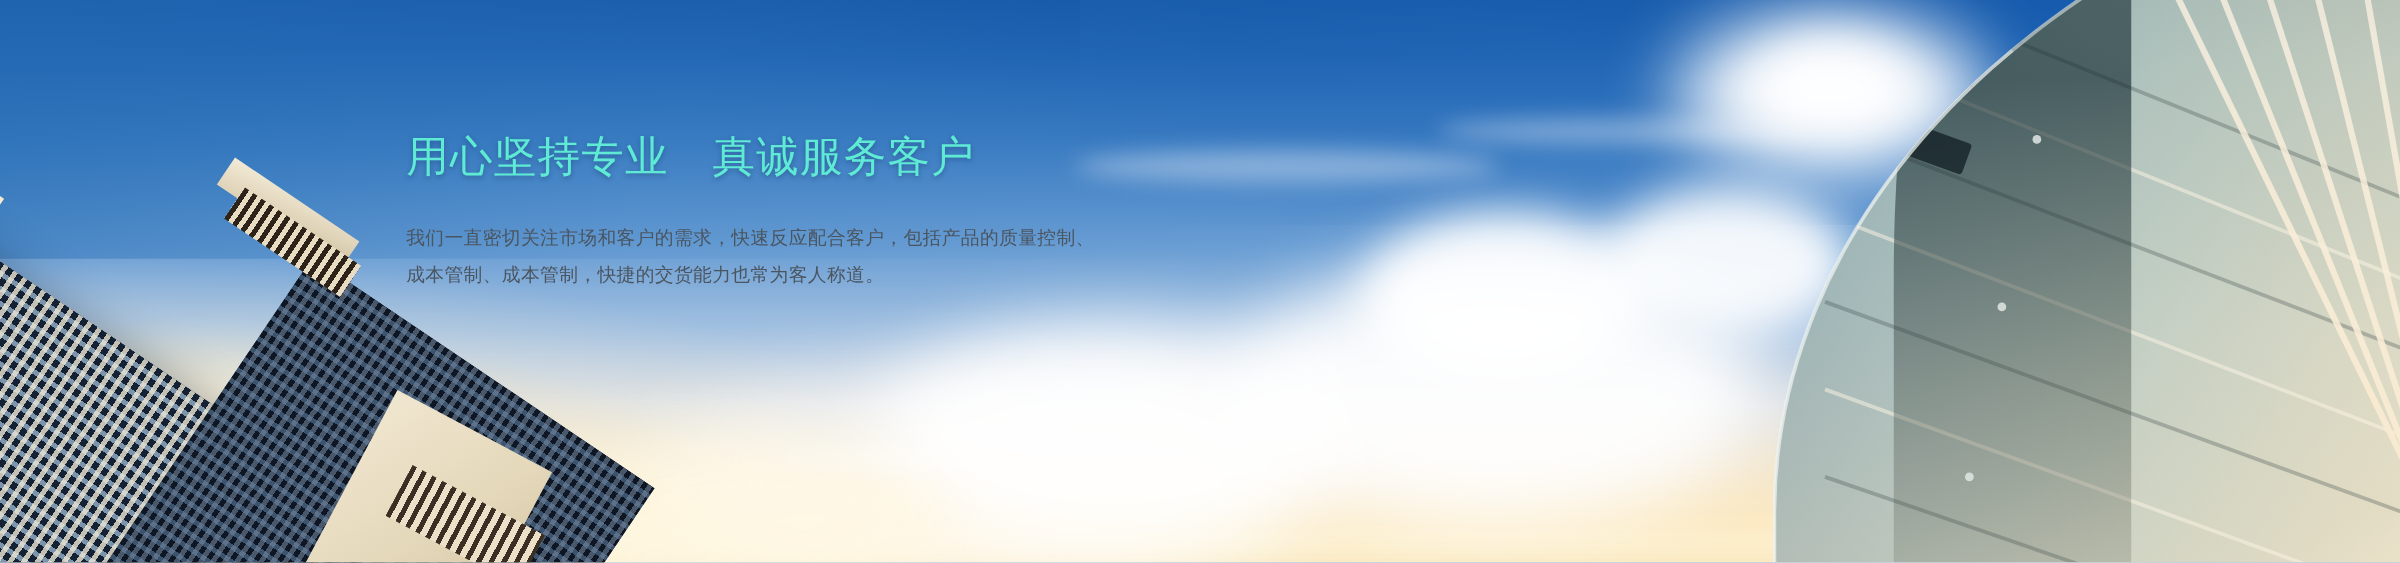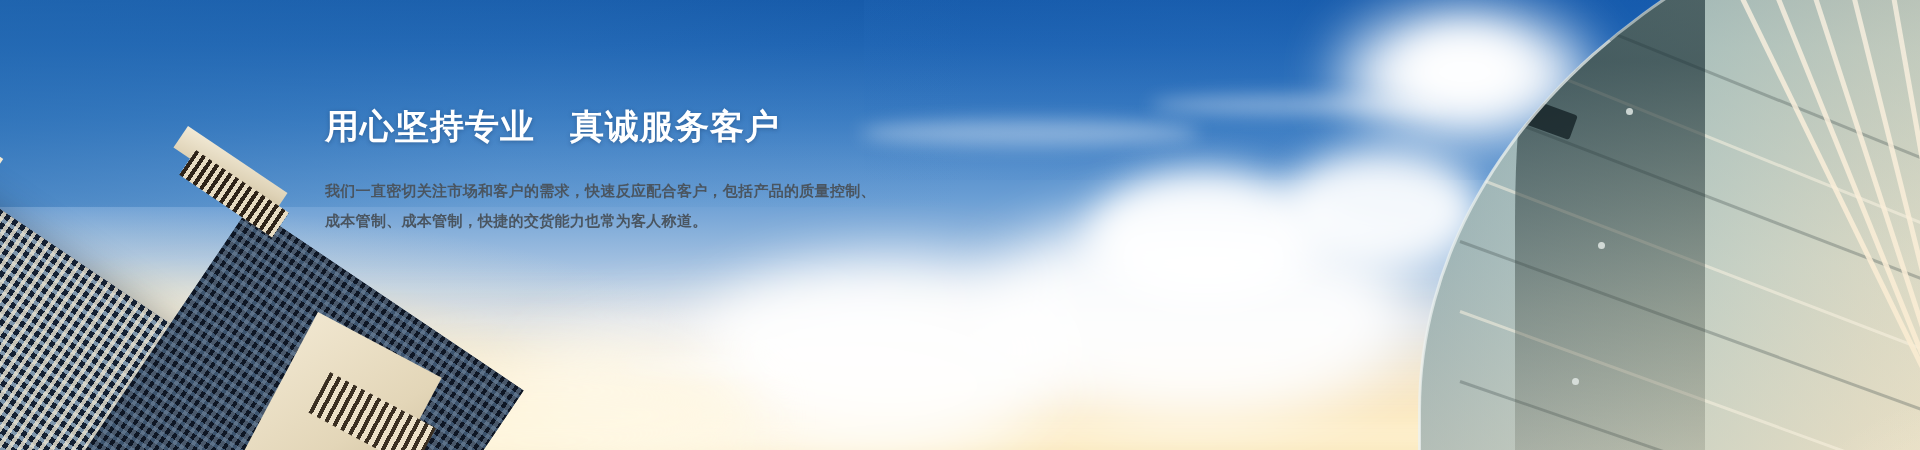--- a/index.html
+++ b/index.html
@@ -332,35 +332,35 @@
   
   .copy {
     position: absolute;
     left: 325px;
     top: 106px;
     width: 620px;
   }
   .headline {
     margin: 0;
     font-size: 34px;
-    font-weight: bold;
+    font-weight: normal;
     line-height: 1.18;
-    color: #ffffff;
+    color: #5eead4;
     letter-spacing: 1px;
     text-shadow: 0 1px 4px rgba(20,50,90,0.40);
     white-space: pre;
   }
   .subcopy {
     margin: 30px 0 0 0;
     font-size: 15px;
     line-height: 2.0;
     color: #4a5560;
     letter-spacing: 0.3px;
   }
-  .subcopy p { margin: 0; font-weight: bold; }
+  .subcopy p { margin: 0; }
 </style>
 </head>
 <body>
 
 <div class="banner">
 
   <div class="sky-base"></div>
   <div class="sky-topleft"></div>
   <div class="sky-topright"></div>
   <div class="sky-left-glow"></div>

